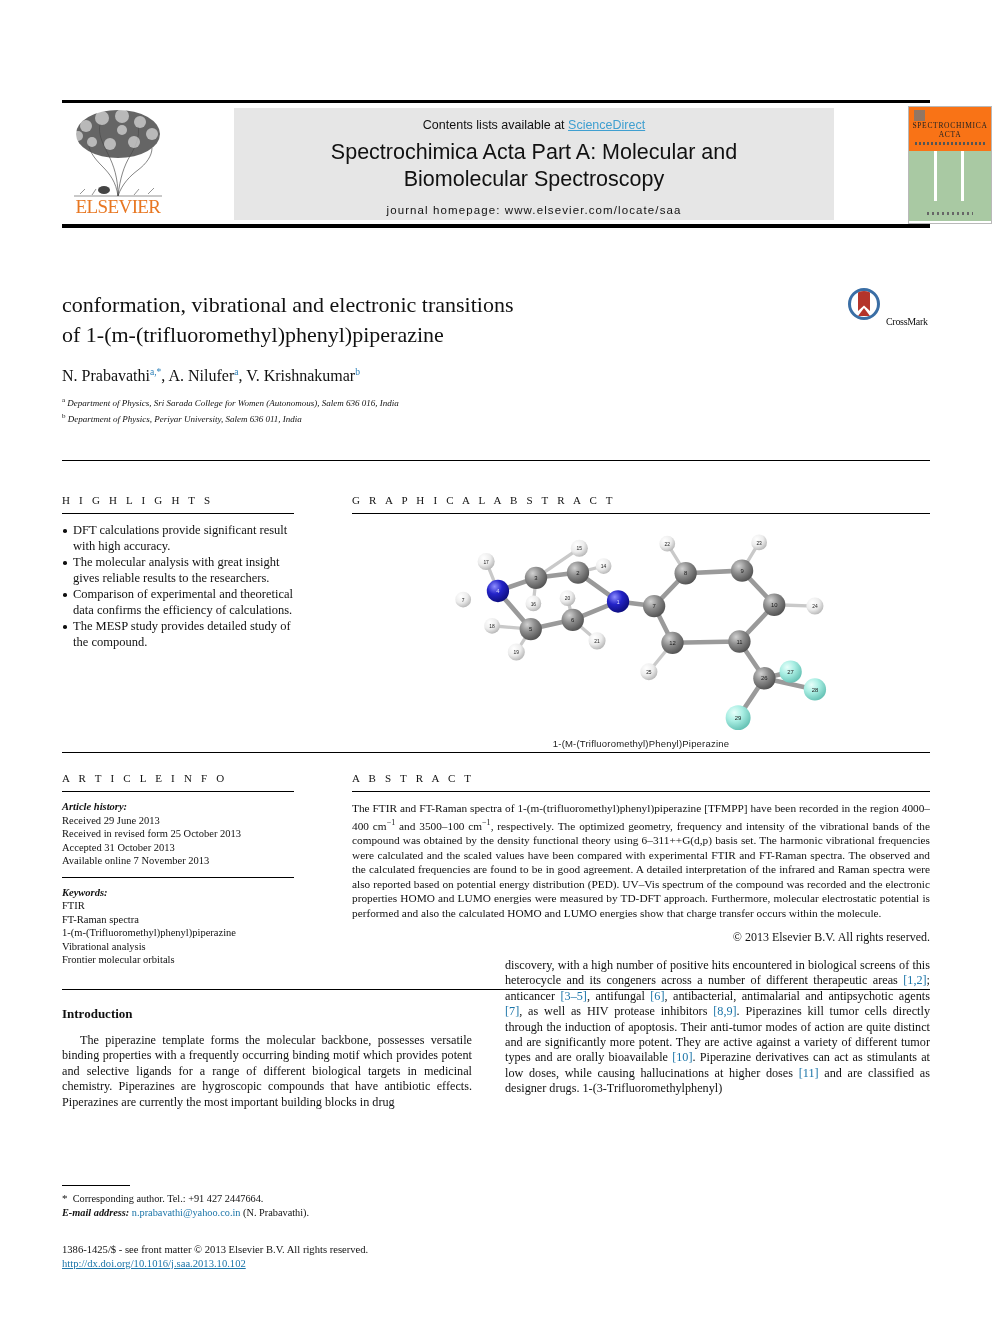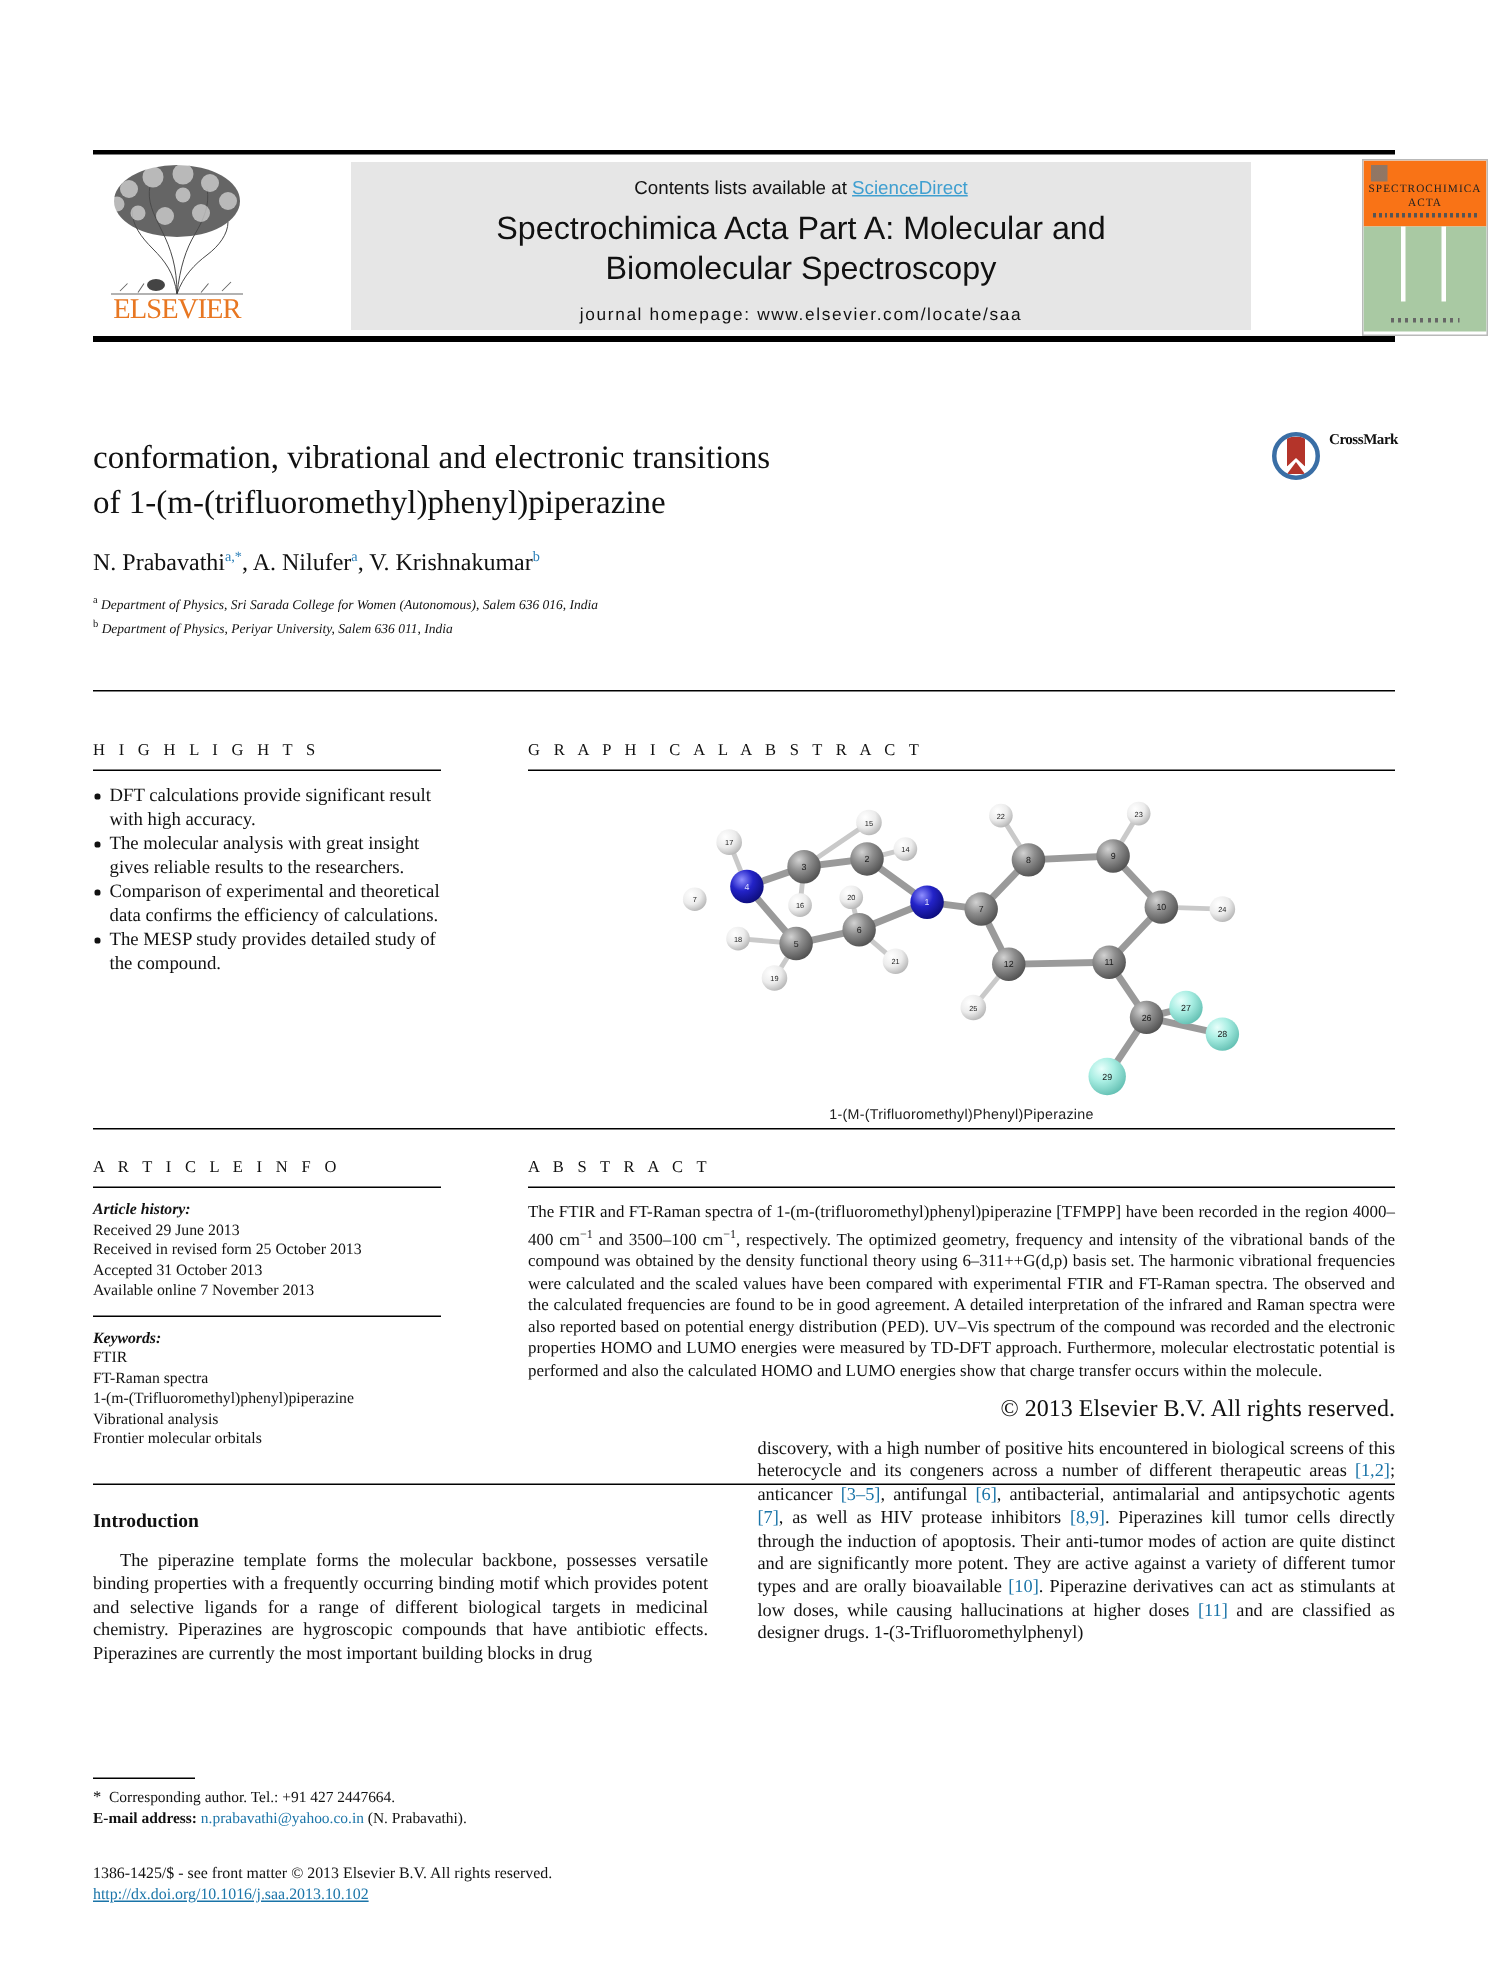--- a/index.html
+++ b/index.html
@@ -207,24 +207,24 @@
     background: #b4342a;
     clip-path: polygon(0 0, 100% 0, 100% 100%, 50% 72%, 0 100%);
   }
   .crossmark .cm-tri {
     position: absolute; left: 7px; bottom: 1px;
     width: 12px; height: 8px;
     background: #b4342a;
     clip-path: polygon(50% 0, 100% 100%, 0 100%);
   }
   .crossmark .cm-label {
-    position: absolute; left: 38px; top: 0;
+    position: absolute; left: 38px; top: 28px;
     font-family: "Liberation Serif", serif;
     font-size: 10px;
-    font-weight: bold;
+    font-weight: normal;
     color: #111;
     letter-spacing: -0.3px;
   }
 
   .rule-under-title {
     position: absolute;
     left: 62px; top: 460px;
     width: 868px; height: 1px; background: #000;
   }
 
@@ -327,21 +327,21 @@
     font-family: "Liberation Serif", serif;
     font-size: 11.3px;
     line-height: 14.6px;
     text-align: justify;
     color: #111;
   }
   .abs-copy {
     margin-top: 9px;
     text-align: right;
     font-family: "Liberation Serif", serif;
-    font-size: 16px;
+    font-size: 12px;
     color: #111;
   }
   sup.sp { font-size: 8px; }
 
   .rule-body {
     position: absolute;
     left: 62px; top: 989px;
     width: 868px; height: 1px; background: #000;
   }
 
@@ -387,21 +387,21 @@
   }
   .fn-line {
     font-family: "Liberation Serif", serif;
     font-size: 10.3px;
     line-height: 13.5px;
     color: #111;
     padding-left: 12px;
     text-indent: -12px;
   }
   .fn-line .star { font-size: 11px; }
-  .fn-line .em { font-weight: bold; }
+  .fn-line .em { font-style: italic; font-weight: bold; }
   .fn-line .mail { color: #1a74a8; }
 
   .footer {
     position: absolute;
     left: 62px; top: 1243px;
     width: 500px;
     font-family: "Liberation Serif", serif;
     font-size: 10.6px;
     line-height: 14px;
     color: #111;

